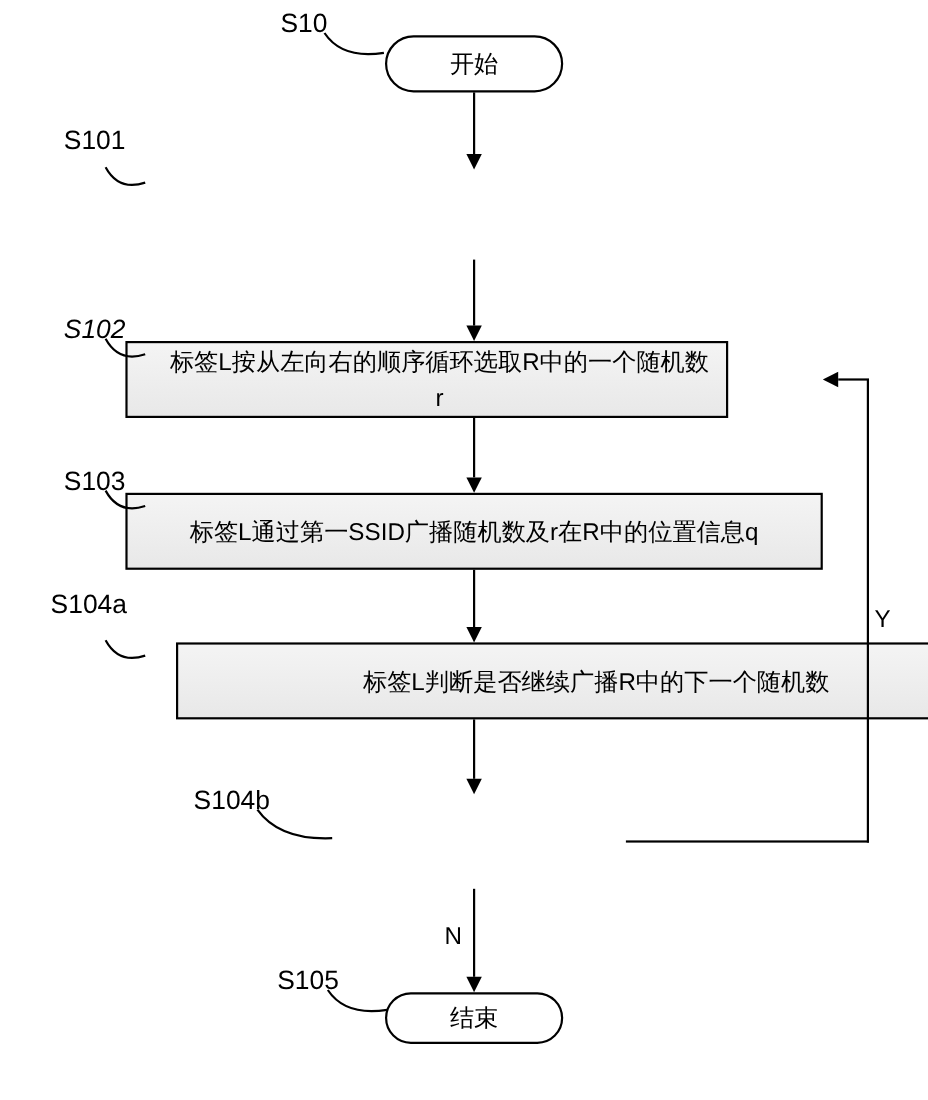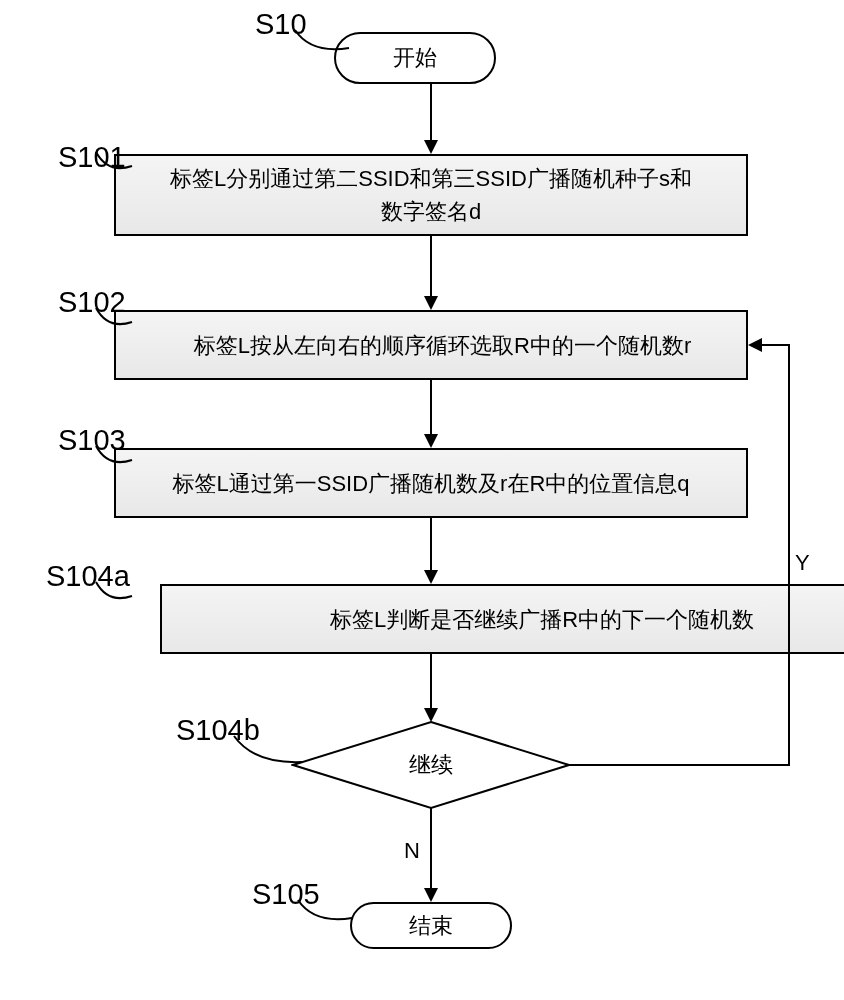--- a/index.html
+++ b/index.html
@@ -70,65 +70,55 @@
     .arrowhead-left {
       position: absolute;
       width: 0; height: 0;
       border-top: 7px solid transparent;
       border-bottom: 7px solid transparent;
       border-right: 14px solid #000;
     }
 
     .step-label {
       position: absolute;
-      font-size: 29px;
+      font-size: 24px;
       font-family: Arial, sans-serif;
     }
     .callout {
       position: absolute;
     }
     .callout svg { display: block; }
 
     .yn-label {
       position: absolute;
       font-size: 22px;
     }
   </style>
 </head>
 <body>
 
 <div class="canvas">
 
-  <div class="terminator" style="left:334px; top:32px; width:162px; height:52px;">
+  <div class="terminator" style="left:350px; top:32px; width:162px; height:52px;">
     <span>开始</span>
   </div>
 
-  <div class="process" style="left:114px; top:154px; width:634px; height:82px;">
-    <span style="white-space:pre-line;">标签L分别通过第二SSID和第三SSID广播随机种子s和
-数字签名d</span>
-  </div>
 
-  <div class="process" style="left:114px; top:310px; width:634px; height:70px;padding-left:37px;">
+  <div class="process" style="left:114px; top:310px; width:548px; height:70px;padding-left:37px;">
     <span>标签L按从左向右的顺序循环选取R中的一个随机数r</span>
   </div>
 
   <div class="process" style="left:114px; top:448px; width:634px; height:70px;">
     <span>标签L通过第一SSID广播随机数及r在R中的位置信息q</span>
   </div>
 
   <div class="process" style="left:114px; top:584px; width:764px; height:70px;margin-left:46px;">
     <span>标签L判断是否继续广播R中的下一个随机数</span>
   </div>
 
-  <div class="diamond" style="left:291px; top:720px;">
-    <svg width="280" height="90" viewBox="0 0 280 90">
-      <polygon points="140,2 278,45 140,88 2,45" fill="#fff" stroke="#000" stroke-width="2"></polygon>
-    </svg>
-    <div class="diamond-label">继续</div>
-  </div>
 
   <div class="terminator" style="left:350px; top:902px; width:162px; height:47px;">
     <span>结束</span>
   </div>
 
   <div class="vline" style="top:84px; height:56px;"></div>
   <div class="arrowhead-down" style="top:140px;"></div>
 
   <div class="vline" style="top:236px; height:60px;"></div>
   <div class="arrowhead-down" style="top:296px;"></div>
@@ -153,42 +143,42 @@
   <div class="yn-label" style="left:795px; top:550px;">Y</div>
   <div class="yn-label" style="left:404px; top:838px;">N</div>
 
   <div class="step-label" style="left:255px; top:8px;">S10</div>
   <div class="callout" style="left:293px; top:28px;">
     <svg width="60" height="30">
         <path d="M2 2 Q 18 26 56 20" stroke="#000" stroke-width="2" fill="none"></path>
       </svg>
   </div>
 
-  <div class="step-label" style="left:58px; top:141px;">S101</div>
+  <div class="step-label" style="left:58px; top:114px;">S101</div>
   <div class="callout" style="left:94px; top:150px;">
     <svg width="40" height="30">
         <path d="M2 2 Q 14 24 38 16" stroke="#000" stroke-width="2" fill="none"></path>
       </svg>
   </div>
 
-  <div class="step-label" style="left:58px; top:286px;">S102</div>
+  <div class="step-label" style="left:58px; top:286px;font-style:italic;">S102</div>
   <div class="callout" style="left:94px; top:306px;">
     <svg width="40" height="30">
         <path d="M2 2 Q 14 24 38 16" stroke="#000" stroke-width="2" fill="none"></path>
       </svg>
   </div>
 
   <div class="step-label" style="left:58px; top:424px;">S103</div>
   <div class="callout" style="left:94px; top:444px;">
     <svg width="40" height="30">
         <path d="M2 2 Q 14 24 38 16" stroke="#000" stroke-width="2" fill="none"></path>
       </svg>
   </div>
 
-  <div class="step-label" style="left:46px; top:560px;">S104a</div>
+  <div class="step-label" style="left:46px; top:536px;">S104a</div>
   <div class="callout" style="left:94px; top:580px;">
     <svg width="40" height="30">
         <path d="M2 2 Q 14 24 38 16" stroke="#000" stroke-width="2" fill="none"></path>
       </svg>
   </div>
 
   <div class="step-label" style="left:176px; top:714px;text-align:center;">S104b</div>
   <div class="callout" style="left:232px; top:734px;">
     <svg width="72" height="36">
         <path d="M2 2 Q 22 30 70 28" stroke="#000" stroke-width="2" fill="none"></path>

